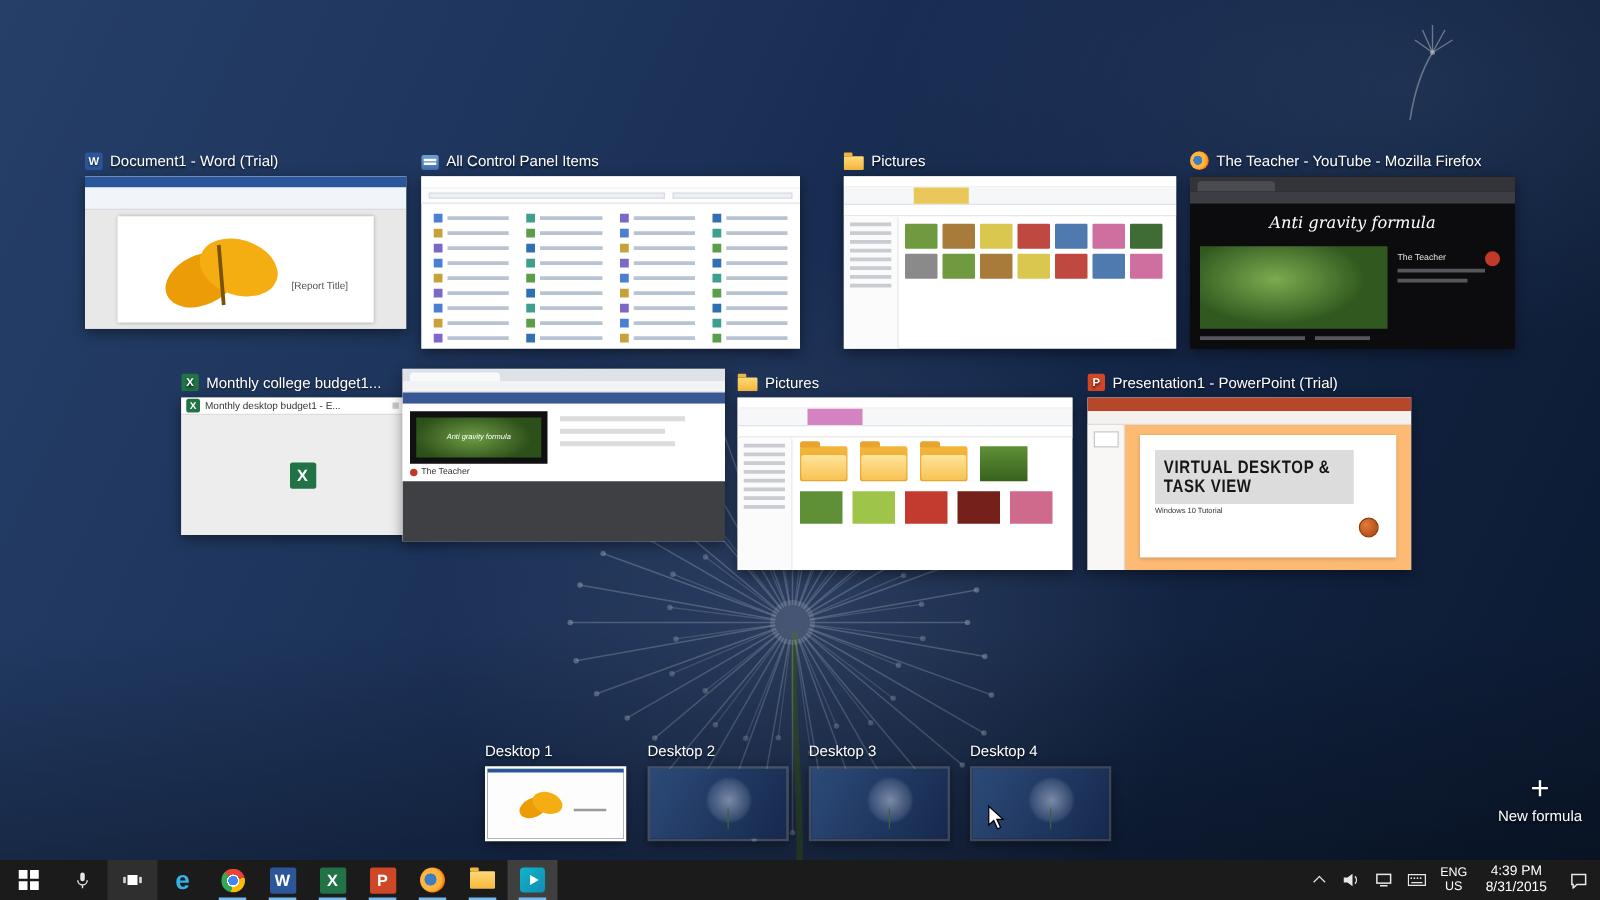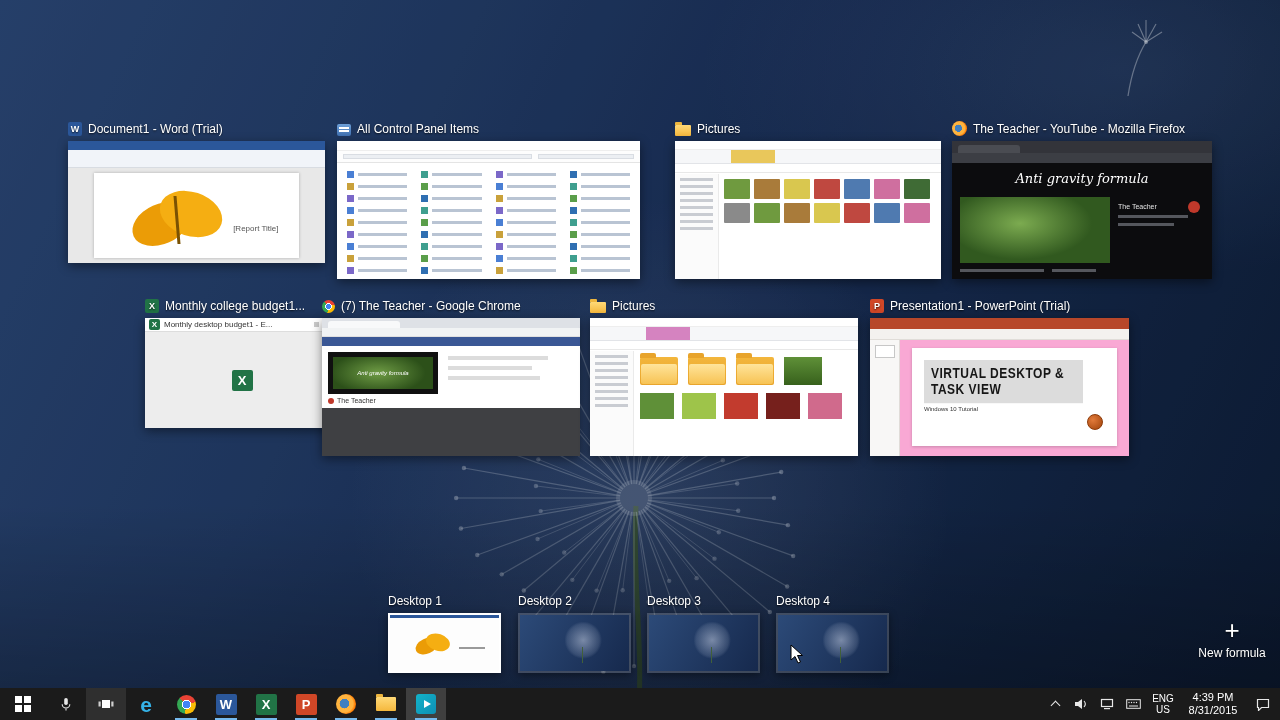--- a/index.html
+++ b/index.html
@@ -140,21 +140,21 @@
   .cr-channel{font-size:7px;color:#333}
   .gr-line{position:absolute;height:4px;background:#dcdcdc}
   .gr-line.a{left:126px;top:10px;width:100px}
   .gr-line.b{left:126px;top:20px;width:84px}
   .gr-line.c{left:126px;top:30px;width:92px}
   .cr-dark{position:absolute;left:0;right:0;bottom:0;top:90px;background:#3f4043}
 
   
   .pp-titlebar{height:11px;background:#b7472a}
   .pp-ribbon{height:11px;background:#f4f1ef;border-bottom:1px solid #e0dcd8}
-  .pp-body{position:absolute;top:22px;bottom:0;left:0;right:0;display:flex;background:#f9a8d4}
+  .pp-body{position:absolute;top:22px;bottom:0;left:0;right:0;display:flex;background:#fdba74}
   .pp-side{width:30px;background:#f8f7f6;border-right:1px solid #e0dcd8;padding:5px}
   .pp-mini{display:block;width:20px;height:13px;background:#fff;border:1px solid #c7c7c7}
   .pp-stage{flex:1;position:relative}
   .pp-slide{position:absolute;left:12px;right:12px;top:8px;bottom:10px;background:#fff;box-shadow:0 1px 3px rgba(0,0,0,.2)}
   .pp-titlewrap{margin:12px 34px 0 12px;background:#dcdcdc;padding:5px 7px;color:#161616;font-weight:800;
     font-size:12px;line-height:1.1;letter-spacing:.5px;transform:scaleY(1.2);transform-origin:top left}
   .pp-titlewrap span{display:block}
   .pp-rule{margin:6px 12px 0;height:1px;background:#aaa;width:55%}
   .pp-sub{margin:3px 0 0 12px;font-size:6px;color:#333}
   .pp-circle{position:absolute;right:14px;bottom:16px;width:16px;height:16px;border-radius:50%;
@@ -506,24 +506,20 @@
           <b></b>
         </span>
     </div>
     <div class="xl-body">
       <span class="app-ico i21 excel"></span>
     </div>
   </div>
 </div>
 
 <div class="card" style="left:322px;top:295px;width:258px">
-  <div class="card-title">
-    <span class="chrome-ico sm"></span>
-    <span class="ct-text">(7) The Teacher - Google Chrome</span>
-  </div>
   <div class="thumb" style="height:138px">
     <div class="cr-tabs">
         <i class="cr-tab"></i>
       </div>
     <div class="cr-nav"></div>
     <div class="fb-bar"></div>
     <div class="cr-content">
       <div class="cr-video">
         <span class="cr-video-title">Anti gravity formula</span>
       </div>

